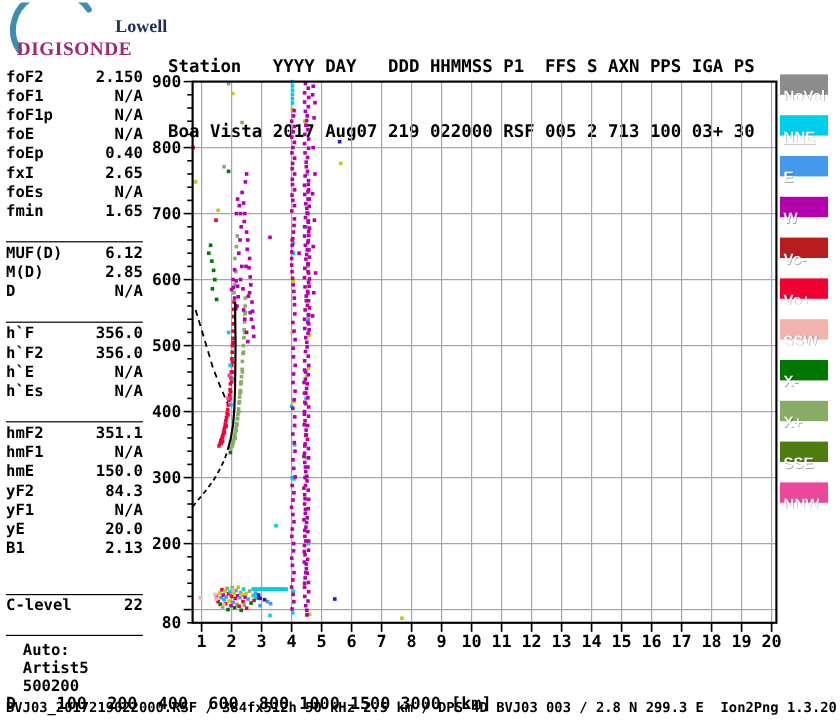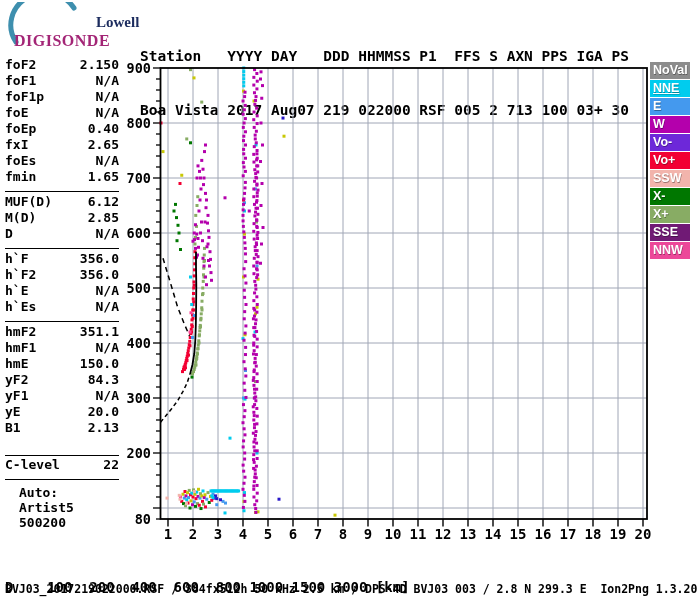--- a/index.html
+++ b/index.html
@@ -3,29 +3,29 @@
 <meta charset="utf-8">
 <style>
   html,body{margin:0;padding:0;background:#fff;}
   body{width:700px;height:600px;position:relative;overflow:hidden;
        font-family:"Liberation Sans",sans-serif;color:#000;}
   #logo{position:absolute;left:4px;top:2px;}
   #header-block{position:absolute;left:140px;top:11px;
     font:bold 14.5px "DejaVu Sans Mono",monospace;line-height:18px;white-space:pre;}
   #left-panel{position:absolute;left:5px;top:57px;width:114px;
     font:bold 13px "DejaVu Sans Mono",monospace;}
-  .pgroup{border-bottom:1.5px solid #000;padding-bottom:6px;margin-bottom:2px;}
+  .pgroup{border-bottom:1.5px solid #000;padding-bottom:16px;margin-bottom:2px;}
   .pgroup.noline{border-bottom:none;}
   .pgroup.gaptop{margin-top:13px;border-top:1.5px solid #000;padding-top:1px;}
   .prow{display:flex;justify-content:space-between;height:16px;line-height:16px;}
   #auto-block{margin-top:5px;line-height:15px;white-space:pre;margin-left:14px;}
   #plot{position:absolute;left:0;top:0;}
   #legend{position:absolute;left:650px;top:62px;width:40px;}
-  .legend-item{height:17px;margin-bottom:1px;color:#fff;
-    font:bold 12.5px "Liberation Sans",sans-serif;padding:1px 0 0 3px;
+  .legend-item{height:17px;margin-bottom:17px;color:#fff;
+    font:bold 12.5px "Liberation Sans",sans-serif;padding:11px 0 0 3px;
     box-sizing:border-box;text-shadow:0.5px 0.5px 0 rgba(0,0,0,0.35);line-height:14px;}
   #footer-table{position:absolute;left:5px;top:550px;
     font:bold 14px "DejaVu Sans Mono",monospace;line-height:15px;white-space:pre;}
   #footer-file{position:absolute;left:5px;top:582px;
     font:bold 11.5px "DejaVu Sans Mono",monospace;white-space:pre;}
 </style>
 </head>
 <body>
 
 <svg id="logo" width="150" height="52" viewBox="0 0 150 52">
@@ -807,26 +807,26 @@
     <g>
       <rect x="160.5" y="68" width="486.5" height="451" fill="none" stroke="#000" stroke-width="1.8"></rect>
     </g>
   </svg>
 
 <div id="legend">
     <div class="legend-item" style="background: rgb(140, 140, 140);">NoVal</div>
     <div class="legend-item" style="background: rgb(0, 204, 238); text-decoration: underline;">NNE</div>
     <div class="legend-item" style="background: rgb(68, 153, 238);">E</div>
     <div class="legend-item" style="background: rgb(180, 0, 172);">W</div>
-    <div class="legend-item" style="background: #6d28d9;">Vo-</div>
+    <div class="legend-item" style="background: #b91c1c;">Vo-</div>
     <div class="legend-item" style="background: rgb(242, 0, 51);">Vo+</div>
     <div class="legend-item" style="background: rgb(242, 180, 172);">SSW</div>
     <div class="legend-item" style="background: rgb(0, 119, 0);">X-</div>
     <div class="legend-item" style="background: rgb(136, 172, 100);">X+</div>
-    <div class="legend-item" style="background: #701a75;">SSE</div>
+    <div class="legend-item" style="background: #4d7c0f;">SSE</div>
     <div class="legend-item" style="background: #ec4899;">NNW</div>
   </div>
 
 <div id="footer-table">
   <div>D    100  200  400  600  800 1000 1500 3000 [km]</div>
   
 </div>
 
 <div id="footer-file">BVJ03_2017219022000.RSF / 384fx512h 50 kHz 2.5 km / DPS-4D BVJ03 003 / 2.8 N 299.3 E  Ion2Png 1.3.20</div>
 

